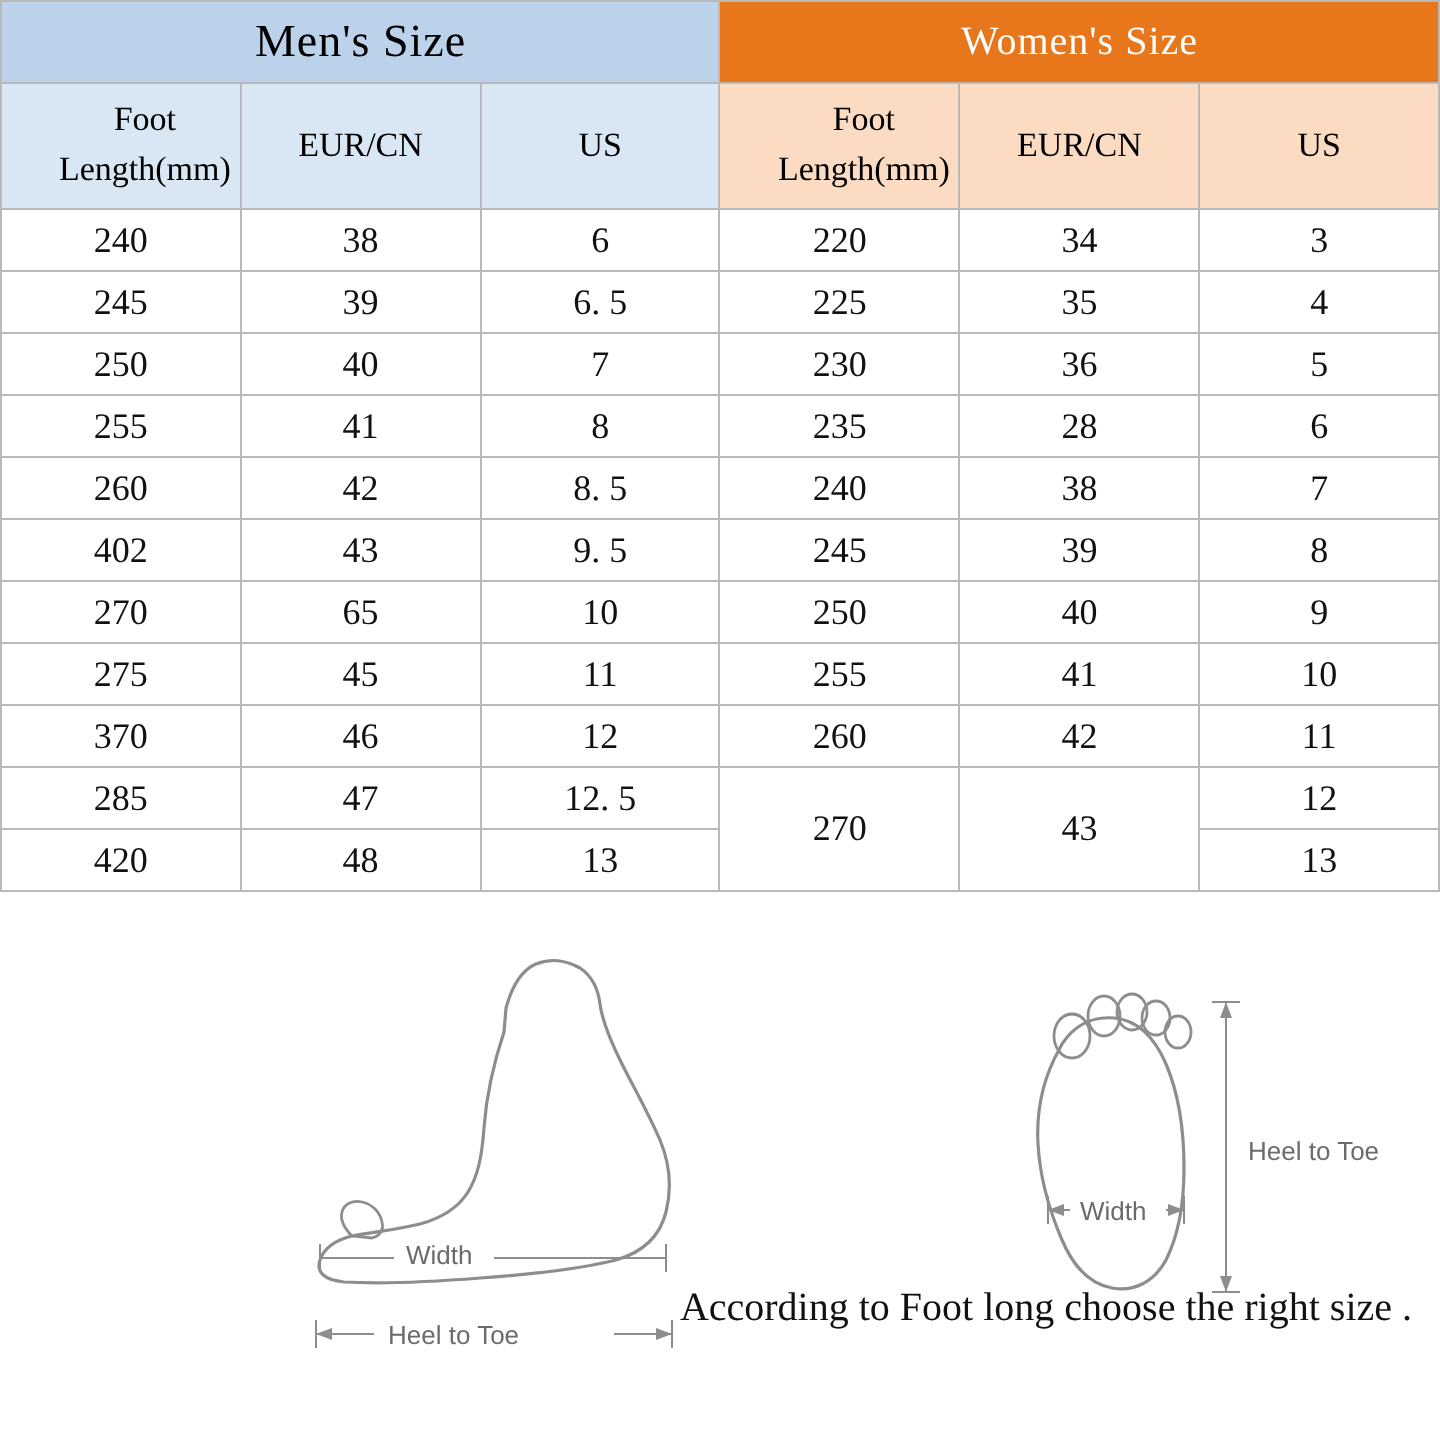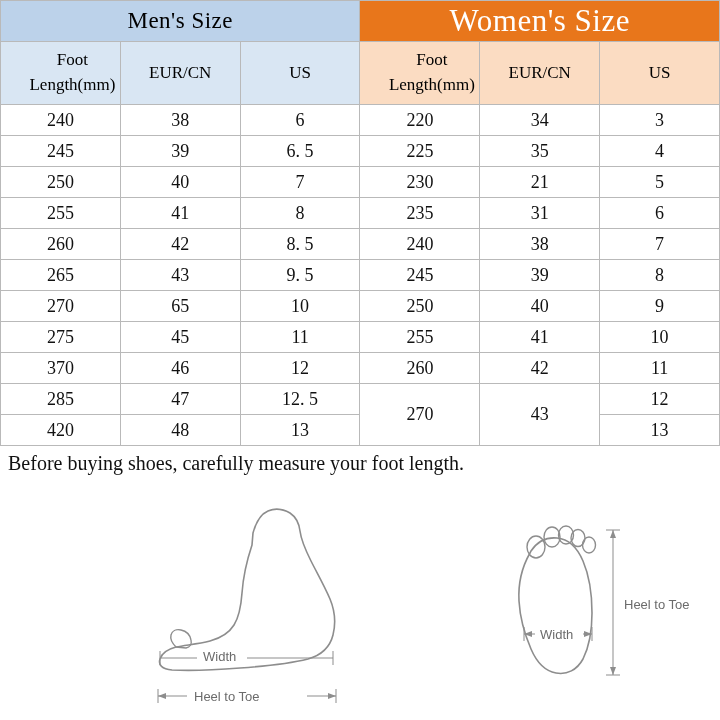--- a/index.html
+++ b/index.html
@@ -32,21 +32,21 @@
   .hdr-men {
     background: #bcd2ea;
     color: #000000;
     font-size: 23px;
     height: 38px;
     letter-spacing: .5px;
   }
   .hdr-women {
     background: #e8761b;
     color: #ffffff;
-    font-size: 31px;
+    font-size: 20px;
     height: 38px;
     letter-spacing: .5px;
   }
   .sub-men {
     background: #d9e6f3;
     color: #000000;
     font-size: 17px;
     height: 58px;
     line-height: 1.45;
     padding: 2px 4px;
@@ -132,41 +132,41 @@
         <td class="cell">6. 5</td>
         <td class="cell">225</td>
         <td class="cell">35</td>
         <td class="cell">4</td>
       </tr>
       <tr>
         <td class="cell">250</td>
         <td class="cell">40</td>
         <td class="cell">7</td>
         <td class="cell">230</td>
-        <td class="cell">21</td>
+        <td class="cell">36</td>
         <td class="cell">5</td>
       </tr>
       <tr>
         <td class="cell">255</td>
         <td class="cell">41</td>
         <td class="cell">8</td>
         <td class="cell">235</td>
-        <td class="cell">31</td>
+        <td class="cell">28</td>
         <td class="cell">6</td>
       </tr>
       <tr>
         <td class="cell">260</td>
         <td class="cell">42</td>
         <td class="cell">8. 5</td>
         <td class="cell">240</td>
         <td class="cell">38</td>
         <td class="cell">7</td>
       </tr>
       <tr>
-        <td class="cell">265</td>
+        <td class="cell">402</td>
         <td class="cell">43</td>
         <td class="cell">9. 5</td>
         <td class="cell">245</td>
         <td class="cell">39</td>
         <td class="cell">8</td>
       </tr>
       <tr>
         <td class="cell">270</td>
         <td class="cell">65</td>
         <td class="cell">10</td>
@@ -200,21 +200,20 @@
       </tr>
       <tr>
         <td class="cell">420</td>
         <td class="cell">48</td>
         <td class="cell">13</td>
         <td class="cell">13</td>
       </tr>
     </tbody>
   </table>
 
-  <div class="note">Before buying shoes, carefully measure your foot length.</div>
 
   <div class="figure-area">
     <svg width="720" height="232" viewBox="0 0 720 232">
 
       <g>
         <path d="M252,70 C246,88 243,104 242,118 C241,132 239,142 234,150
                  C229,158 221,163 210,166 C198,169 186,170 176,172
                  C168,174 162,178 160,184 C158,190 162,194 172,195
                  C190,196 215,195 240,193 C268,191 292,188 308,184
                  C322,180 330,172 333,160 C336,148 335,136 330,124
@@ -261,15 +260,16 @@
         <line x1="606" y1="55" x2="620" y2="55" stroke="#8d8d8d" stroke-width="1"></line>
         <line x1="613" y1="55" x2="613" y2="200" stroke="#8d8d8d" stroke-width="1"></line>
         <line x1="606" y1="200" x2="620" y2="200" stroke="#8d8d8d" stroke-width="1"></line>
         <polygon points="613,55 610,63 616,63" fill="#8d8d8d"></polygon>
         <polygon points="613,200 610,192 616,192" fill="#8d8d8d"></polygon>
         <rect x="620" y="120" width="80" height="18" fill="#ffffff"></rect>
         <text x="624" y="134" font-size="13">Heel to Toe</text>
       </g>
     </svg>
 
+    <div class="footnote">According to Foot long choose the right size .</div>
   </div>
 
 </div>
 
 </body></html>

